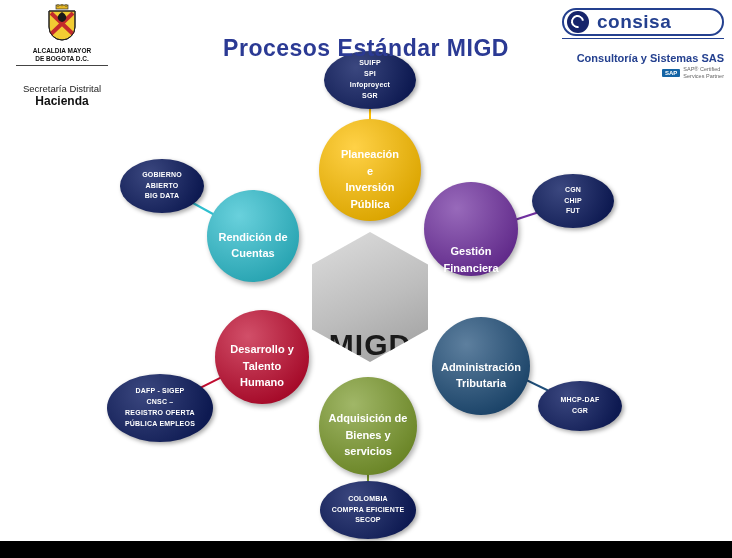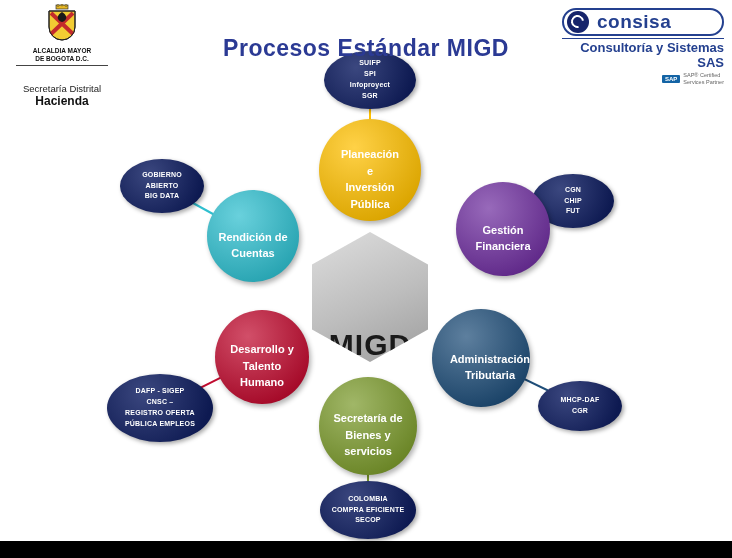--- a/index.html
+++ b/index.html
@@ -33,22 +33,22 @@
     width: 22px; height: 22px; border-radius: 50%;
     background: #16246B; position: relative; flex: 0 0 auto;
   }
   .consisa .brand-icon::after {
     content: ""; position: absolute; left: 4px; top: 4px;
     width: 9px; height: 9px; border: 2px solid #fff; border-radius: 50%;
     border-right-color: transparent; transform: rotate(35deg);
   }
   .consisa .brand { font-size: 19px; font-weight: bold; color: #24408F; letter-spacing: 0.5px; }
   .consisa .tagline {
-    font-size: 13px; font-weight: bold; color: #24408F;
-    text-align: right; margin-top: 2px; border-top: 1px solid #24408F; padding-top: 1px;
+    font-size: 11px; font-weight: bold; color: #24408F;
+    text-align: right; margin-top: 2px; border-top: 1px solid #24408F; padding-top: 13px;
   }
   .consisa .sap-row { display: flex; justify-content: flex-end; align-items: center; gap: 3px; margin-top: 2px; }
   .consisa .sap-box {
     background: #1464A5; color: #fff; font-size: 6px; font-weight: bold;
     padding: 1px 3px; border-radius: 1px;
   }
   .consisa .sap-text { font-size: 5.5px; color: #666; line-height: 1.2; white-space: pre-line; }
 
   
   svg.connectors { position: absolute; left: 0; top: 0; z-index: 1; }
@@ -66,22 +66,22 @@
     display: flex; align-items: center; justify-content: center; text-align: center;
     background-image: radial-gradient(circle at 35% 28%, rgba(255,255,255,0.28), rgba(0,0,0,0.14) 78%);
     box-shadow: 2px 3px 5px rgba(0,0,0,0.30);
   }
   .node .node-label {
     color: #fff; font-weight: bold; font-size: 11px; line-height: 1.5;
     white-space: pre-line;
     margin-top: 18px;
   }
   .n-planeacion  { left: 319px; top: 119px; width: 102px; height: 102px; }
-  .n-gestion     { left: 456px; top: 182px; width:  94px; height:  94px; }
-  .n-tributaria  { left: 432px; top: 309px; width:  98px; height:  98px; justify-content: flex-end; }
+  .n-gestion     { left: 424px; top: 182px; width:  94px; height:  94px; align-items: flex-end; }
+  .n-tributaria  { left: 432px; top: 317px; width:  98px; height:  98px; }
   .n-adquisicion { left: 319px; top: 377px; width:  98px; height:  98px; }
   .n-desarrollo  { left: 215px; top: 310px; width:  94px; height:  94px; }
   .n-rendicion   { left: 207px; top: 190px; width:  92px; height:  92px; }
 
   .sat {
     position: absolute; border-radius: 50%; z-index: 2;
     display: flex; align-items: center; justify-content: center; text-align: center;
     background-image: radial-gradient(circle at 35% 28%, rgba(255,255,255,0.18), rgba(0,0,0,0.18) 80%);
     box-shadow: 2px 2px 4px rgba(0,0,0,0.35);
   }
@@ -192,21 +192,21 @@
   </div>
   <div class="node n-gestion" style="background-color: rgb(112, 48, 160);">
     <span class="node-label">Gestión
 Financiera</span>
   </div>
   <div class="node n-tributaria" style="background-color: rgb(31, 78, 121);">
     <span class="node-label">Administración
 Tributaria</span>
   </div>
   <div class="node n-adquisicion" style="background-color: rgb(124, 155, 45);">
-    <span class="node-label">Secretaría de
+    <span class="node-label">Adquisición de
 Bienes y
 servicios</span>
   </div>
   <div class="node n-desarrollo" style="background-color: rgb(192, 11, 47);">
     <span class="node-label">Desarrollo y
 Talento
 Humano</span>
   </div>
   <div class="node n-rendicion" style="background-color: rgb(47, 191, 207);">
     <span class="node-label">Rendición de

